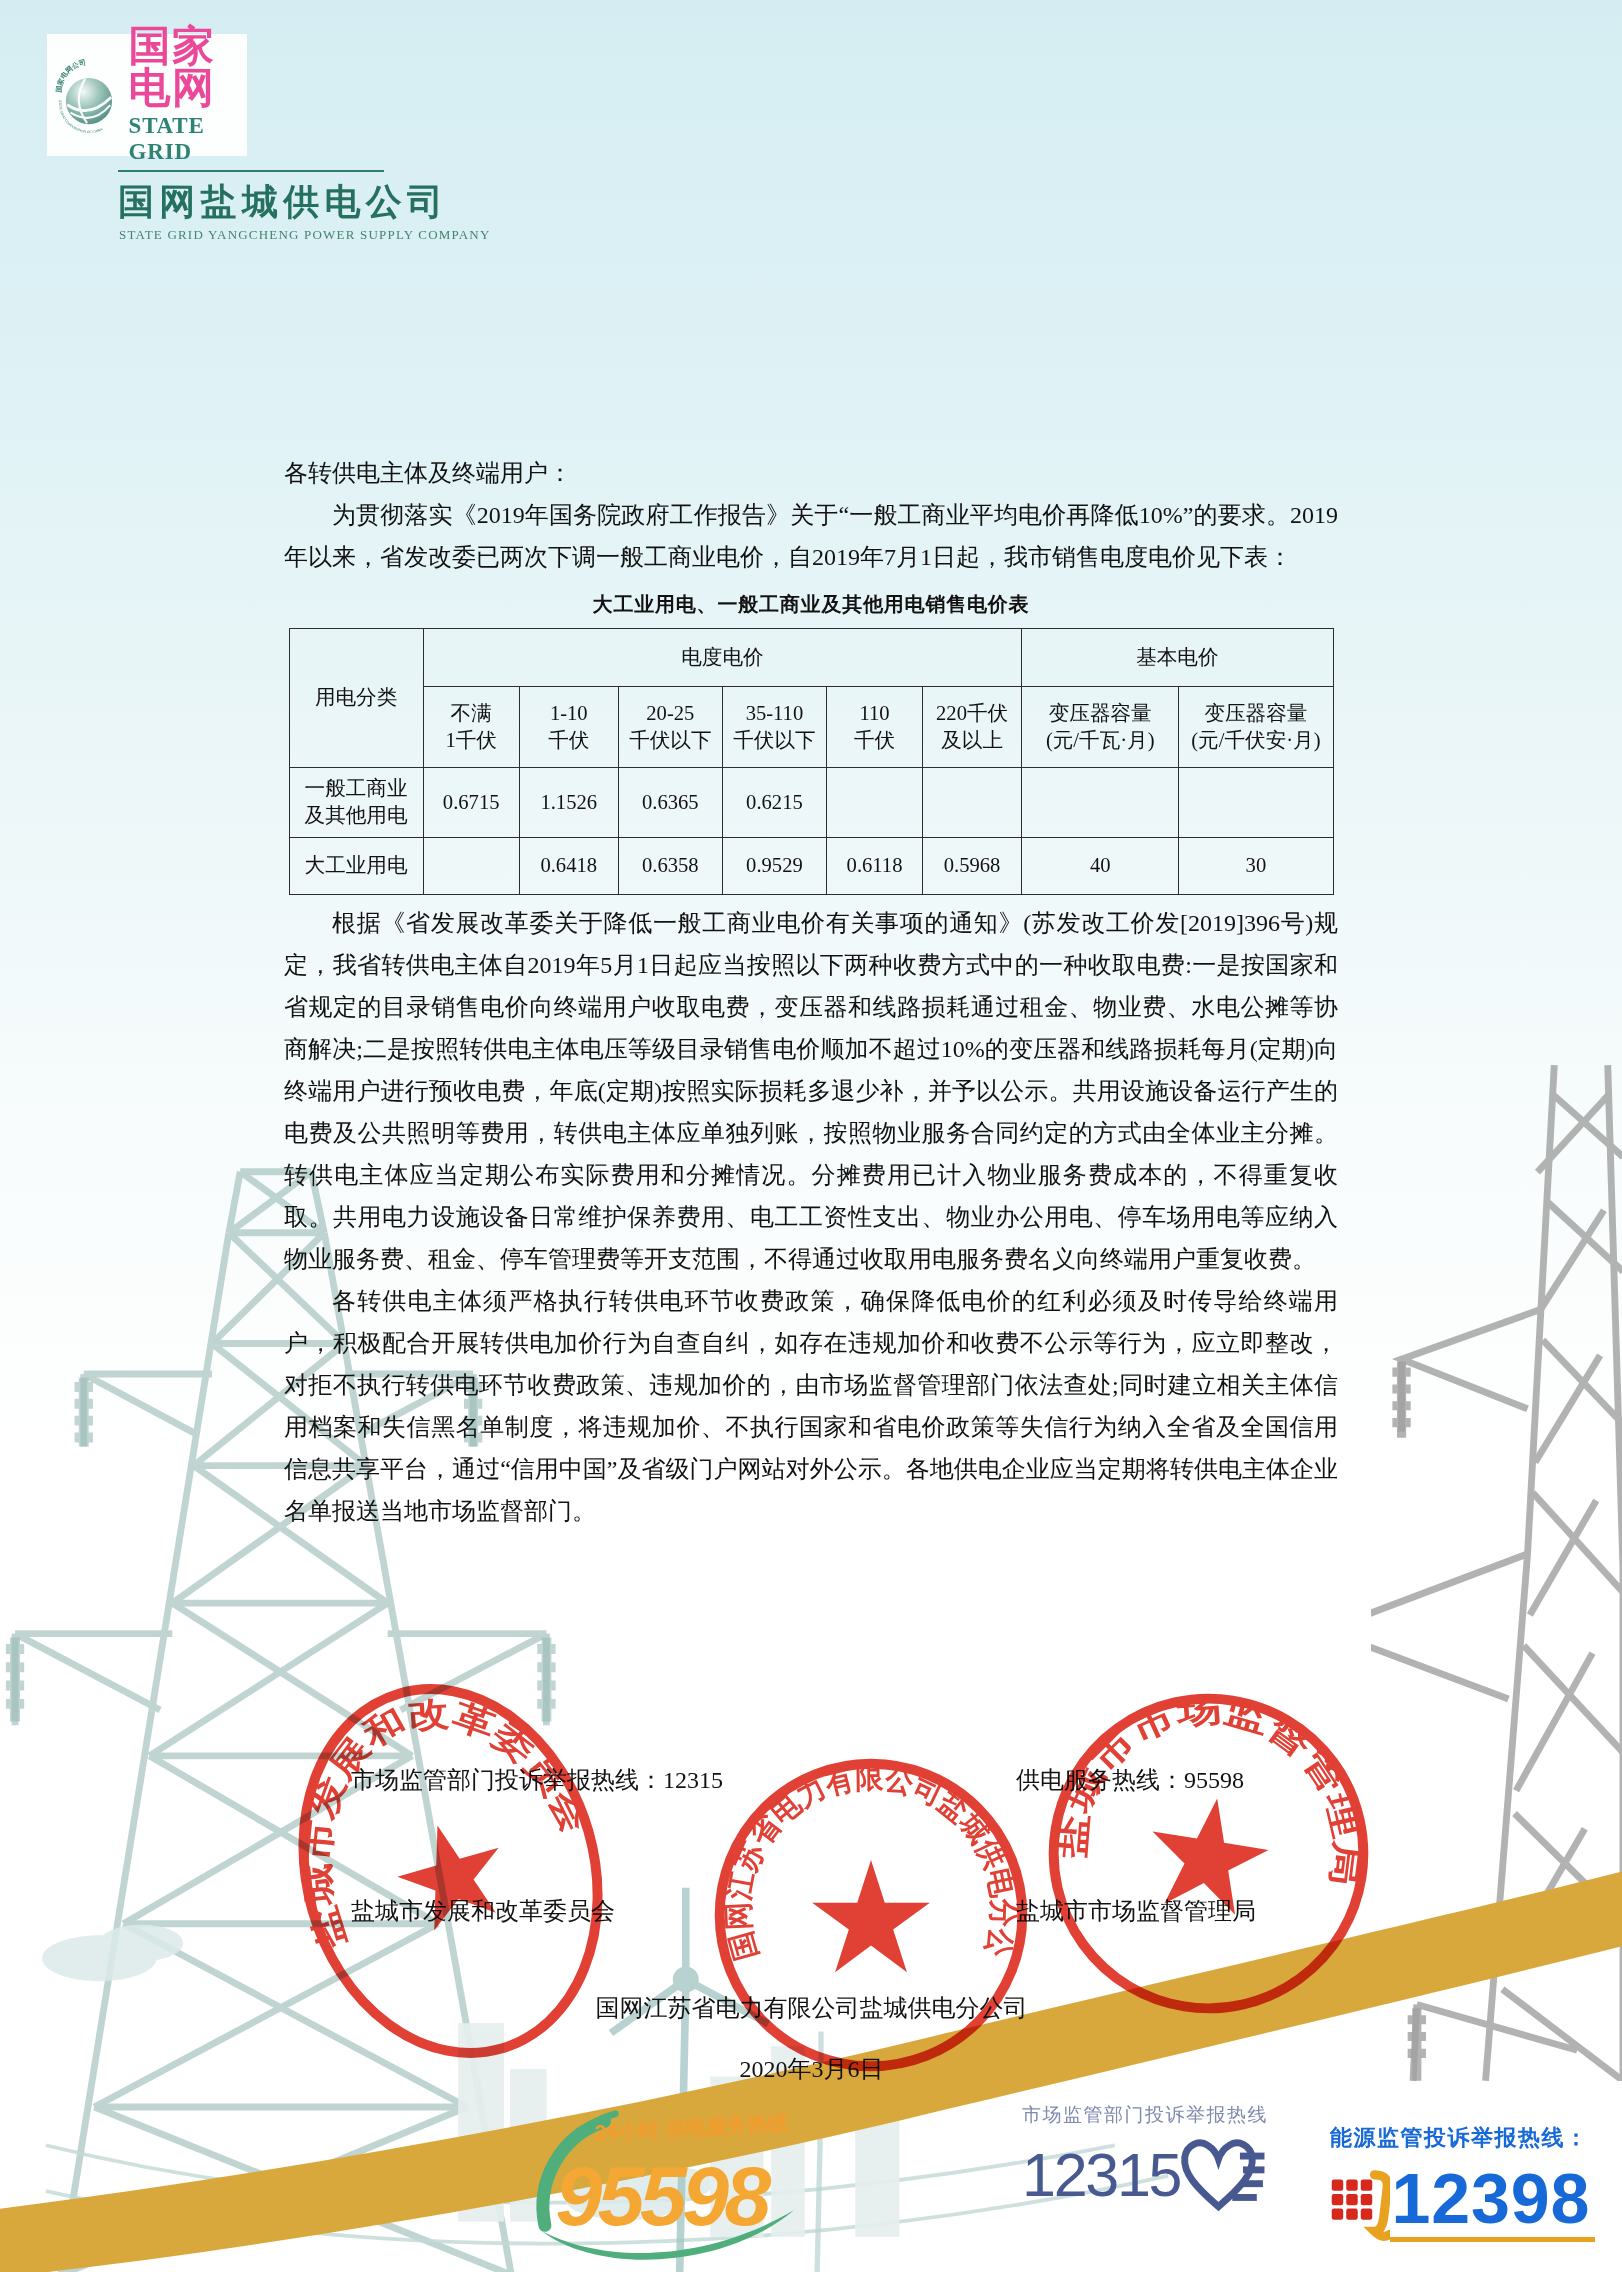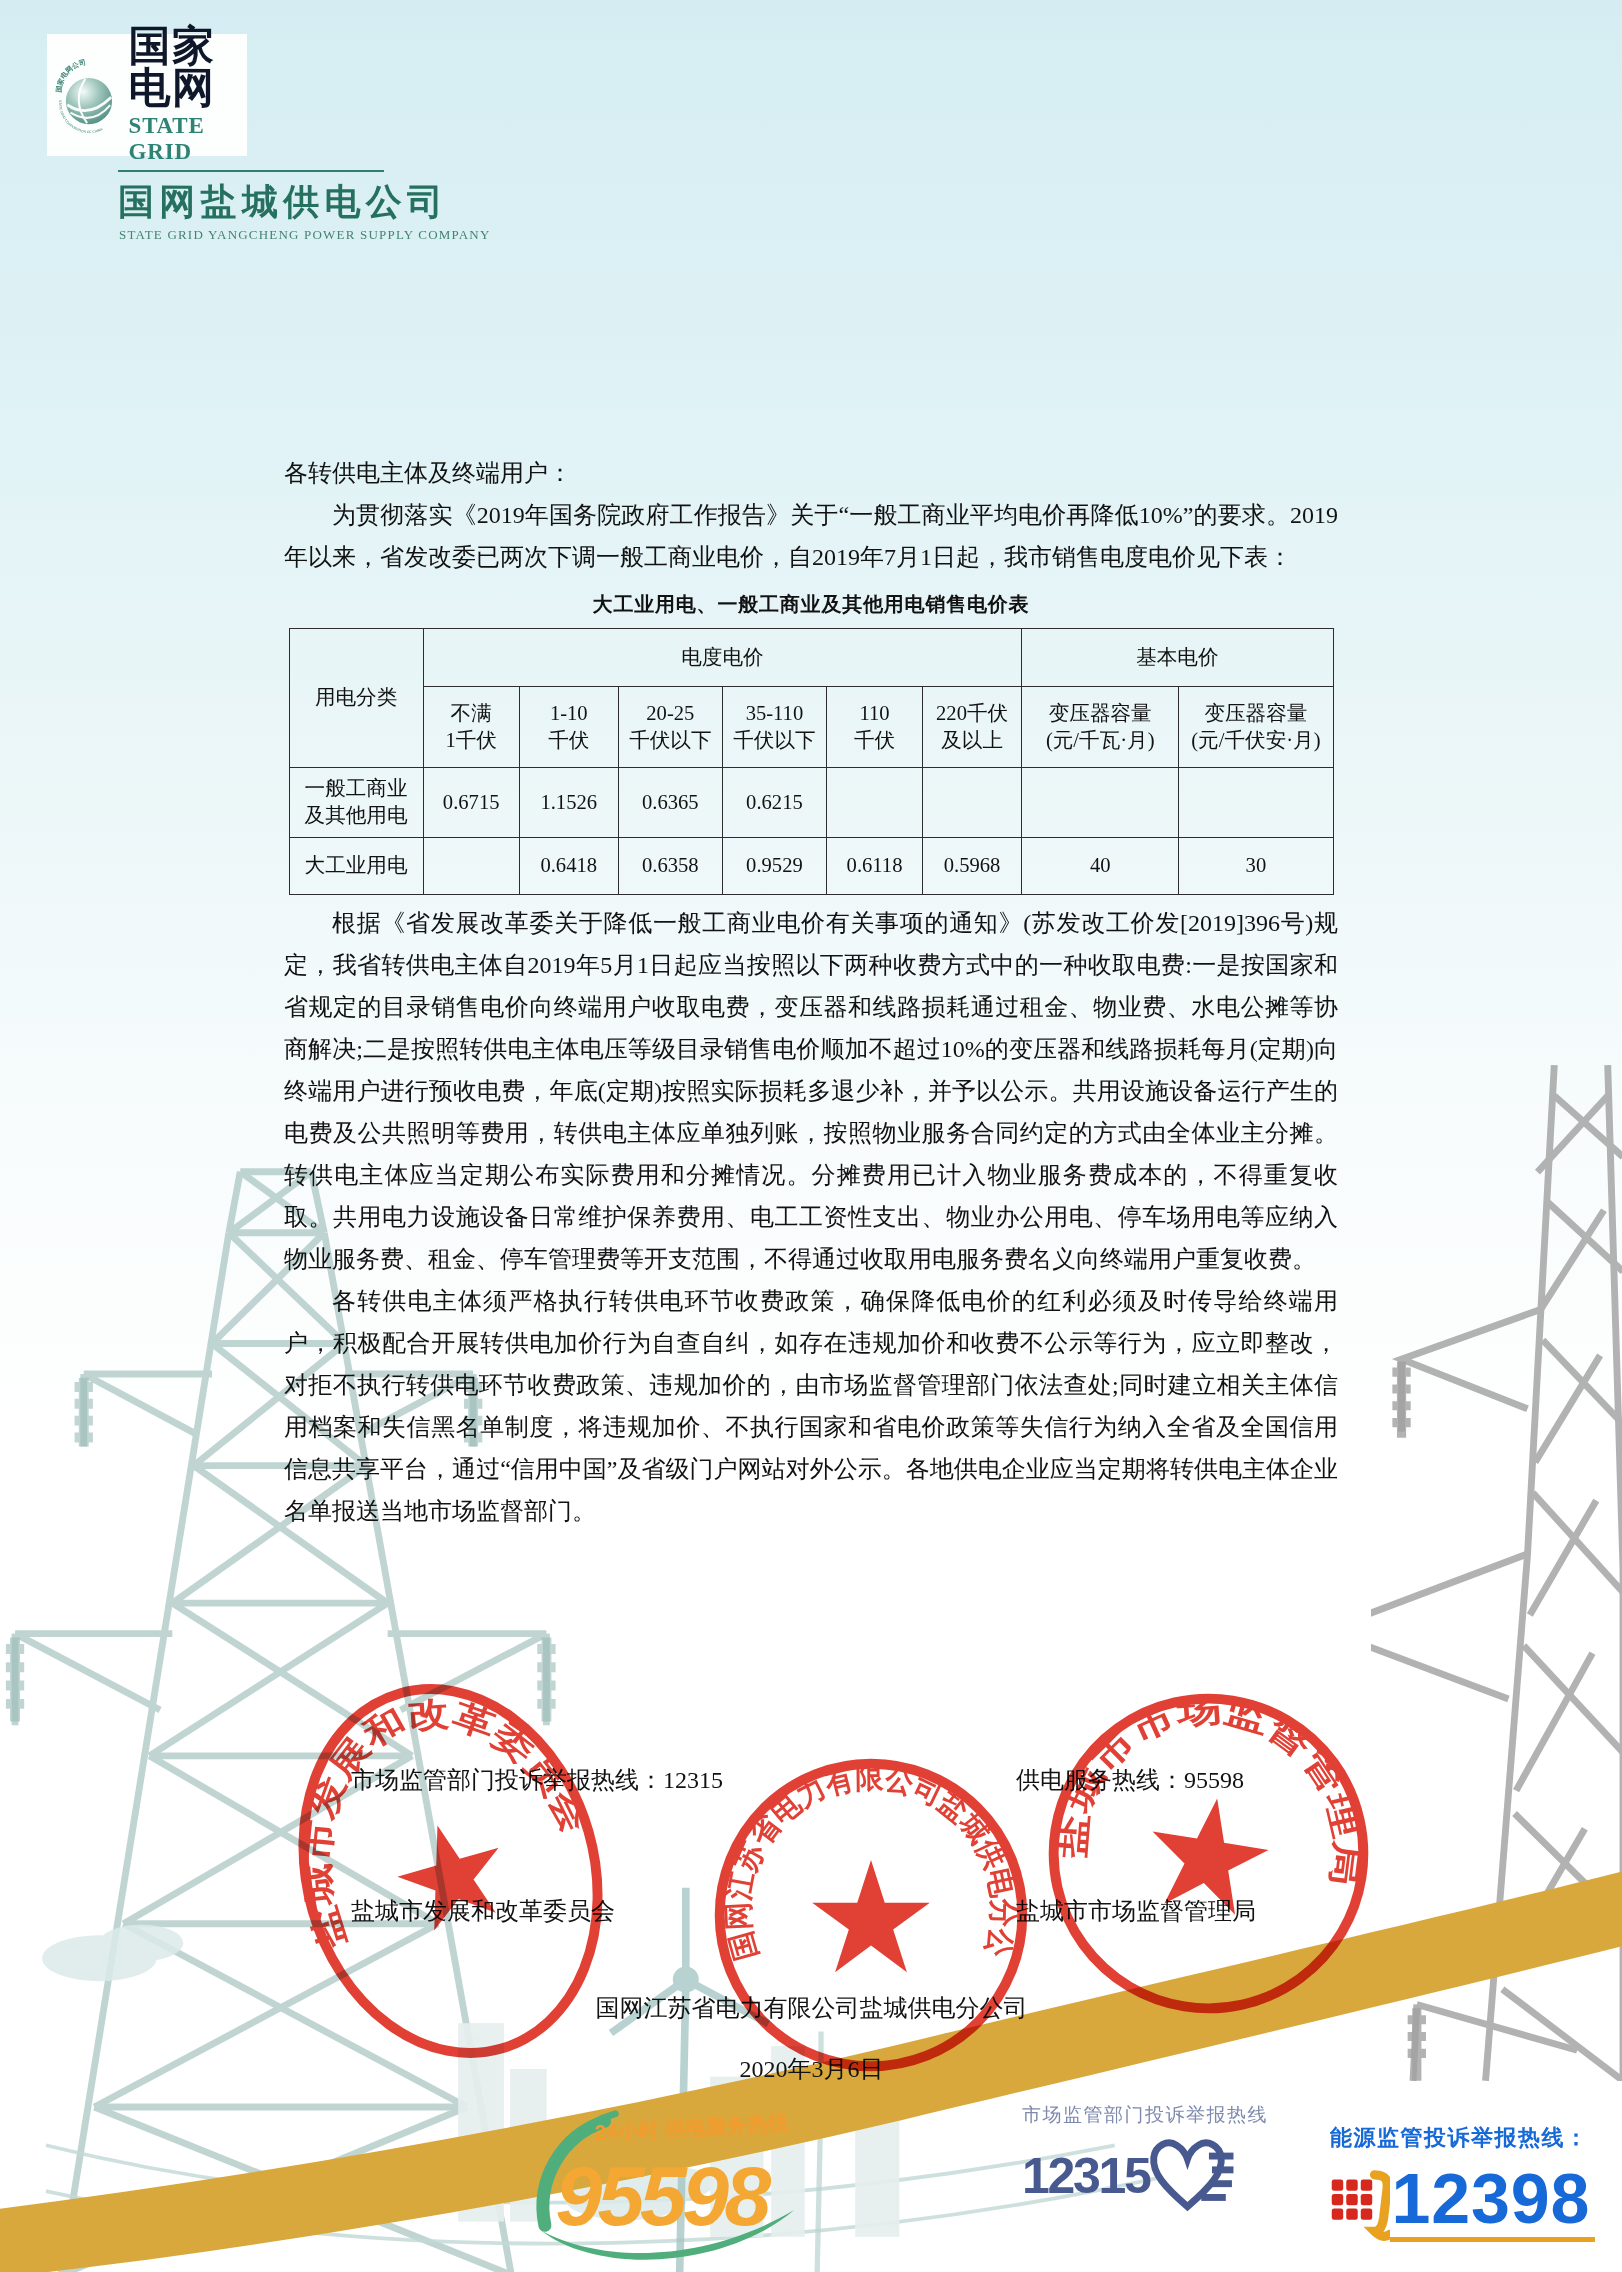--- a/index.html
+++ b/index.html
@@ -3,21 +3,21 @@
 <meta charset="utf-8">
 <style>
   html,body{margin:0;padding:0;background:#777;}
   .page{position:relative;width:1623px;height:2273px;margin:0 auto;overflow:hidden;
         background:linear-gradient(180deg,#d5edf2 0%,#ddf1f5 14%,#eaf6f8 32%,#f8fcfc 50%,#ffffff 64%,#ffffff 100%);
         font-family:"Liberation Sans",sans-serif;}
   .abs{position:absolute;}
   
   .logo-block{left:47px;top:34px;width:200px;height:122px;background:#fdfffe;display:flex;align-items:center;padding:3.1px 4.6px;box-sizing:border-box;}
   .logo-txt{display:flex;flex-direction:column;justify-content:center;margin-left:3.1px;}
-  .logo-cn{font-size:42px;font-weight:bold;color:#0f172a;letter-spacing:1.5px;line-height:1.0;}
+  .logo-cn{font-size:42px;font-weight:bold;color:#ec4899;letter-spacing:1.5px;line-height:1.0;}
   .logo-en{font-size:23px;font-weight:bold;color:#2e8374;font-family:"Liberation Serif",serif;letter-spacing:0.8px;margin-top:3.1px;}
   .hdr-rule{left:118px;top:170px;width:266px;height:2.3px;background:#2f7f6f;}
   .company-cn{left:118px;top:178px;font-size:36px;font-weight:bold;color:#26705f;letter-spacing:5.3px;}
   .company-en{left:119px;top:227px;font-size:13px;color:#45836f;font-family:"Liberation Serif",serif;letter-spacing:1.2px;}
   
   .doc{left:284px;top:452px;width:1054px;font-family:"Liberation Serif",serif;font-size:24px;line-height:42px;color:#121212;text-align:justify;}
   .doc p{margin:0;text-indent:2em;}
   .doc .salutation{text-indent:0;}
   .tbl-title{text-align:center;text-indent:0 !important;font-size:20px;font-weight:bold;letter-spacing:0.8px;margin:4.6px 0 3.1px 0 !important;}
   table.price{border-collapse:collapse;width:1045px;margin:3.1px auto 7.6px auto;font-size:20.6px;line-height:1.3;text-align:center;}
@@ -28,21 +28,21 @@
   .center-line{left:0;width:1623px;text-align:center;}
   
   .seal{mix-blend-mode:multiply;opacity:.87;pointer-events:none;}
   
   .deco{pointer-events:none;}
   
   .f95598{left:525px;top:2109px;width:283px;height:157px;}
   .f12315{left:1022px;top:2102px;width:275px;height:164px;}
   .l12315-label{font-size:19px;color:#7e8aad;letter-spacing:1.5px;white-space:nowrap;}
   .l12315-row{display:flex;align-items:center;margin-top:1.5px;}
-  .l12315-num{font-size:50px;font-weight:bold;color:#47598f;letter-spacing:-2.3px;line-height:1;}
+  .l12315-num{font-size:61px;font-weight:normal;color:#47598f;letter-spacing:-2.3px;line-height:1;}
   .f12398{left:1330px;top:2123px;width:294px;height:145px;}
   .l12398-label{font-size:22px;font-weight:bold;color:#1669d6;letter-spacing:1.5px;white-space:nowrap;}
   .l12398-row{display:flex;align-items:flex-end;margin-top:4.6px;}
   .l12398-num{font-size:70px;font-weight:bold;color:#1669d6;letter-spacing:0.8px;line-height:1;border-bottom:5.3px solid #e8a21f;padding:0 4.6px 3.1px 1.5px;}
 </style>
 </head>
 <body>
 
 <div class="page">
 

